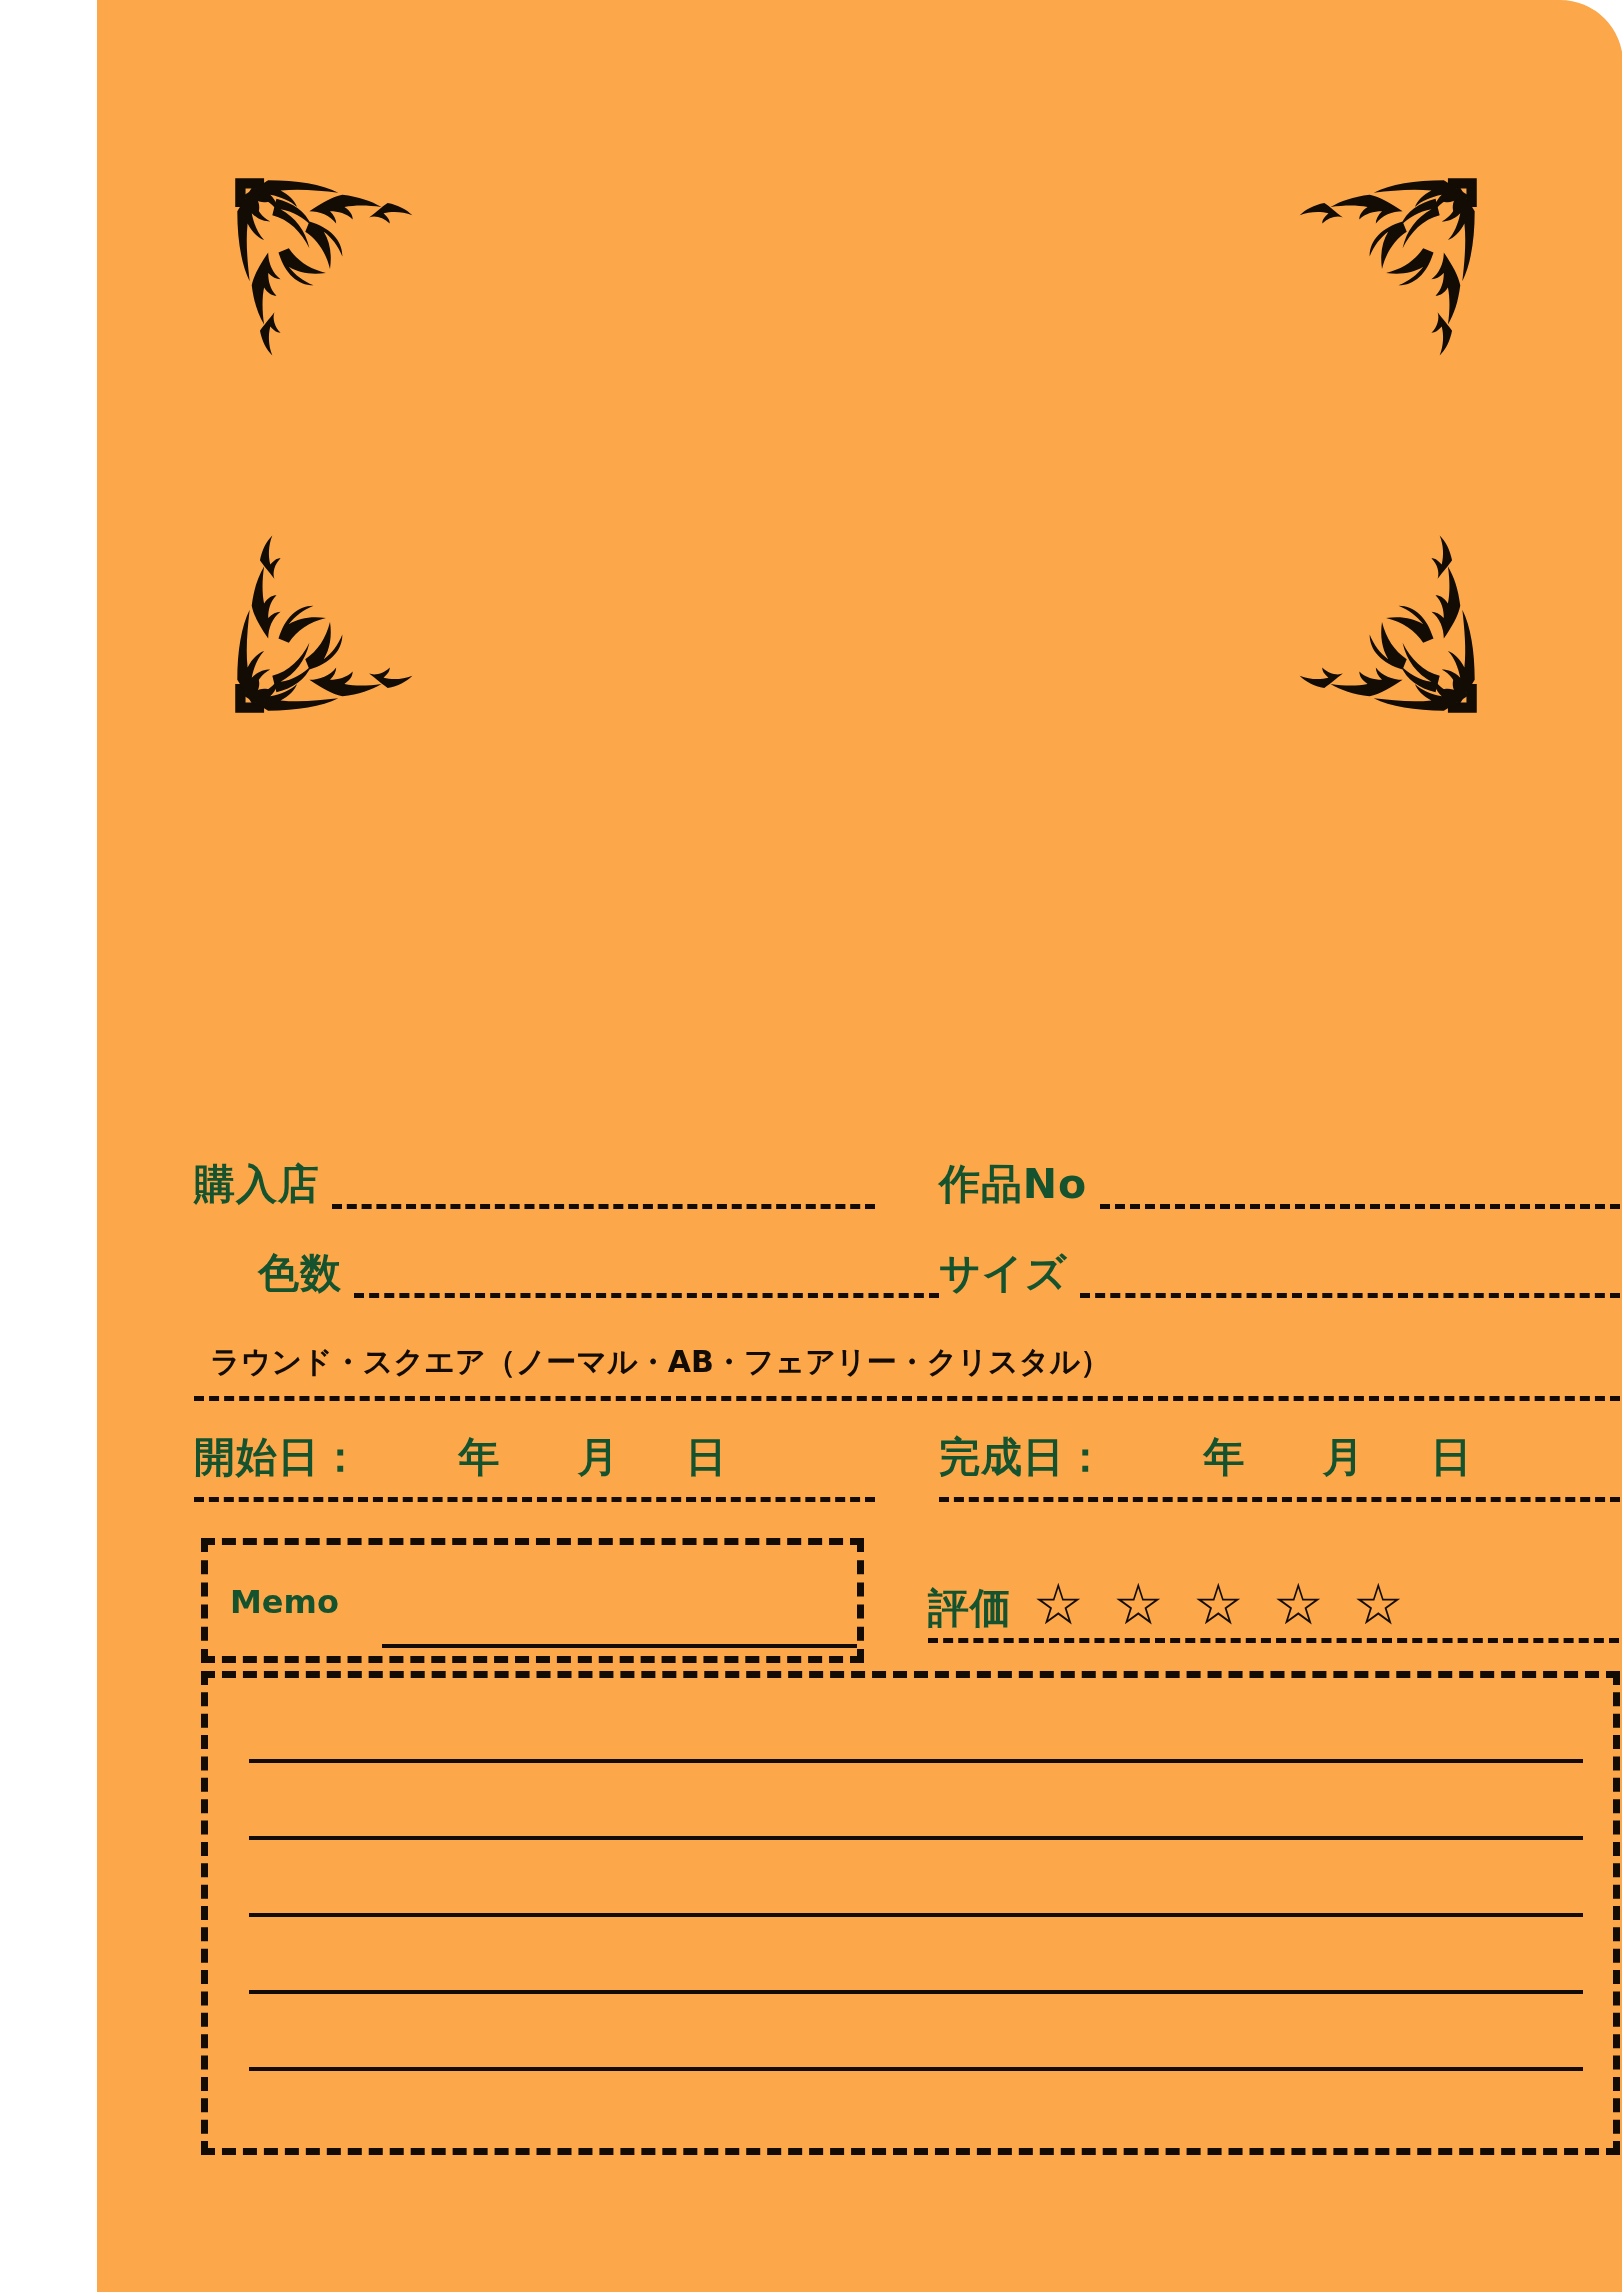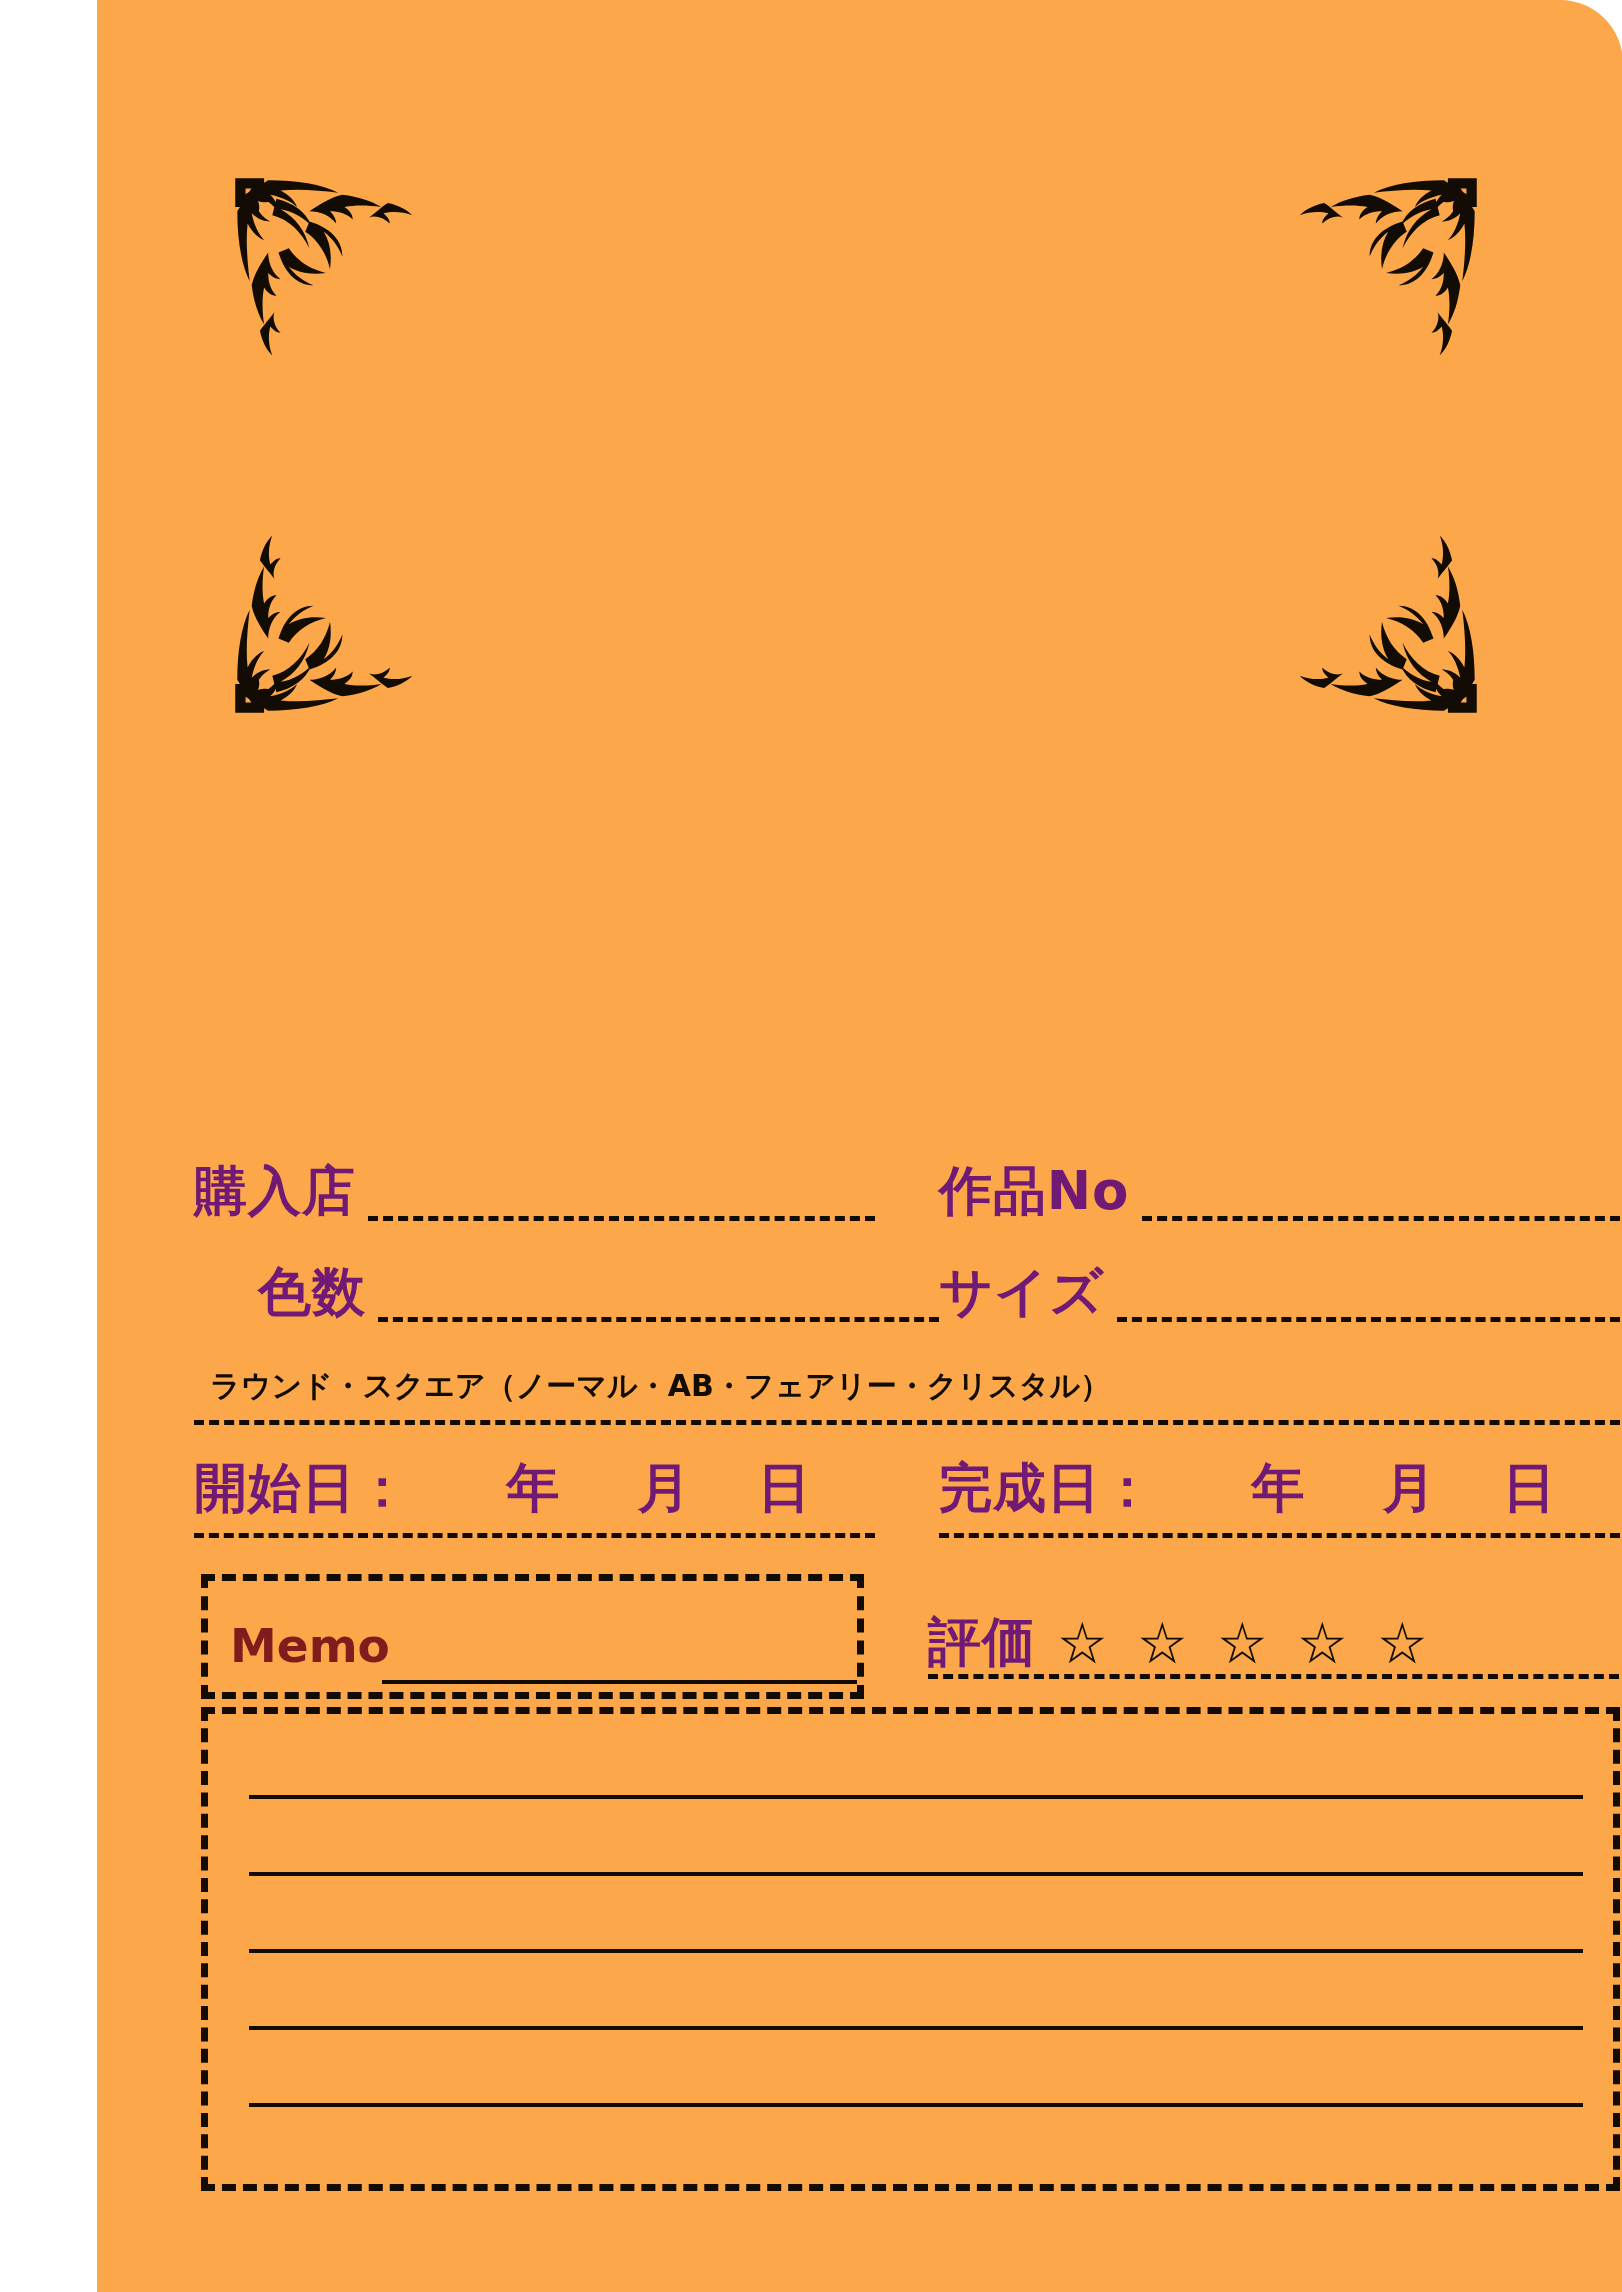--- a/index.html
+++ b/index.html
@@ -93,23 +93,23 @@
   .col {
     display: flex;
     align-items: flex-end;
     flex: 0 0 auto;
   }
   .col-left  { width: 681px; }
   .col-right { width: 681px; margin-left: 64px; }
 
   .flabel {
     font-family: "DejaVu Sans", "Liberation Sans", sans-serif;
-    font-size: 53px;
+    font-size: 41px;
     font-weight: 700;
-    color: #701a75;
+    color: #14532d;
     white-space: nowrap;
     letter-spacing: 0.9px;
     line-height: 1;
     padding-bottom: 9px;
   }
   .dashline {
     flex: 1 1 auto;
     height: 0;
     border-bottom: 5.4px dashed #120c05;
     margin-left: 12.5px;
@@ -179,23 +179,23 @@
     width: 663px;
     height: 125px;
     border: 7.2px dashed #120c05;
     box-sizing: border-box;
   }
   .memo-label {
     position: absolute;
     left: 36px;
     top: 48px;
     font-family: "DejaVu Sans", "Liberation Sans", sans-serif;
-    font-size: 47px;
+    font-size: 32px;
     font-weight: 700;
-    color: #7f1d1d;
+    color: #14532d;
     line-height: 1;
   }
   .memo-underline {
     position: absolute;
     left: 188px;
     top: 106px;
     width: 475px;
     height: 0;
     border-bottom: 4.5px solid #120c05;
   }

